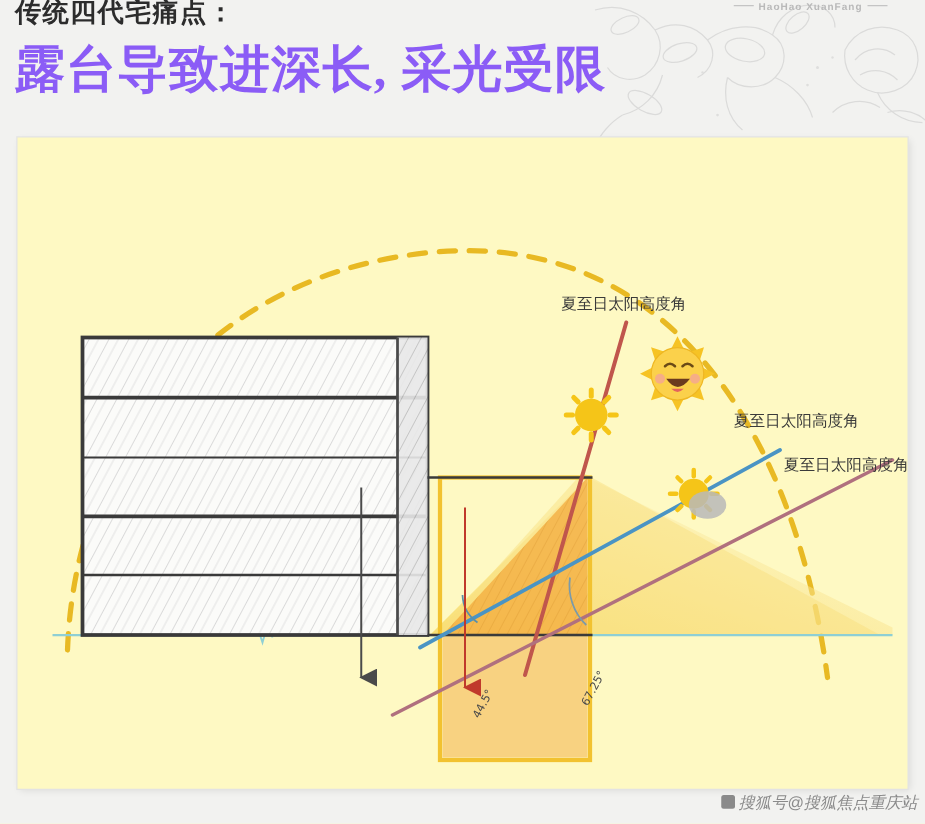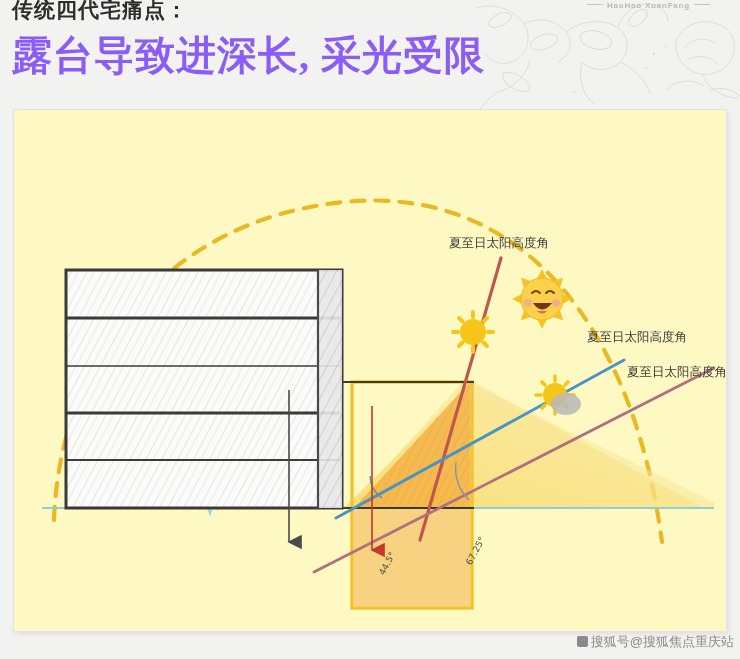--- a/index.html
+++ b/index.html
@@ -67,20 +67,21 @@
   
   #sun-emoji{
     position:absolute;left:497px;top:158px;width:62px;height:62px;
   }
 
   
   #wm-bottom{
     position:absolute;right:6px;bottom:8px;
     font-size:13px;color:#8a8a8a;white-space:nowrap;
     font-family:"Liberation Sans","DejaVu Sans",sans-serif;
+    font-style:italic;
   }
   #wm-bottom .sq{
     display:inline-block;width:11px;height:11px;background:#8a8a8a;
     border-radius:2px;vertical-align:-1px;margin-right:3px;
   }
 </style>
 </head>
 <body>
 
 <svg id="floral-bg" viewBox="0 0 280 120" xmlns="http://www.w3.org/2000/svg">

